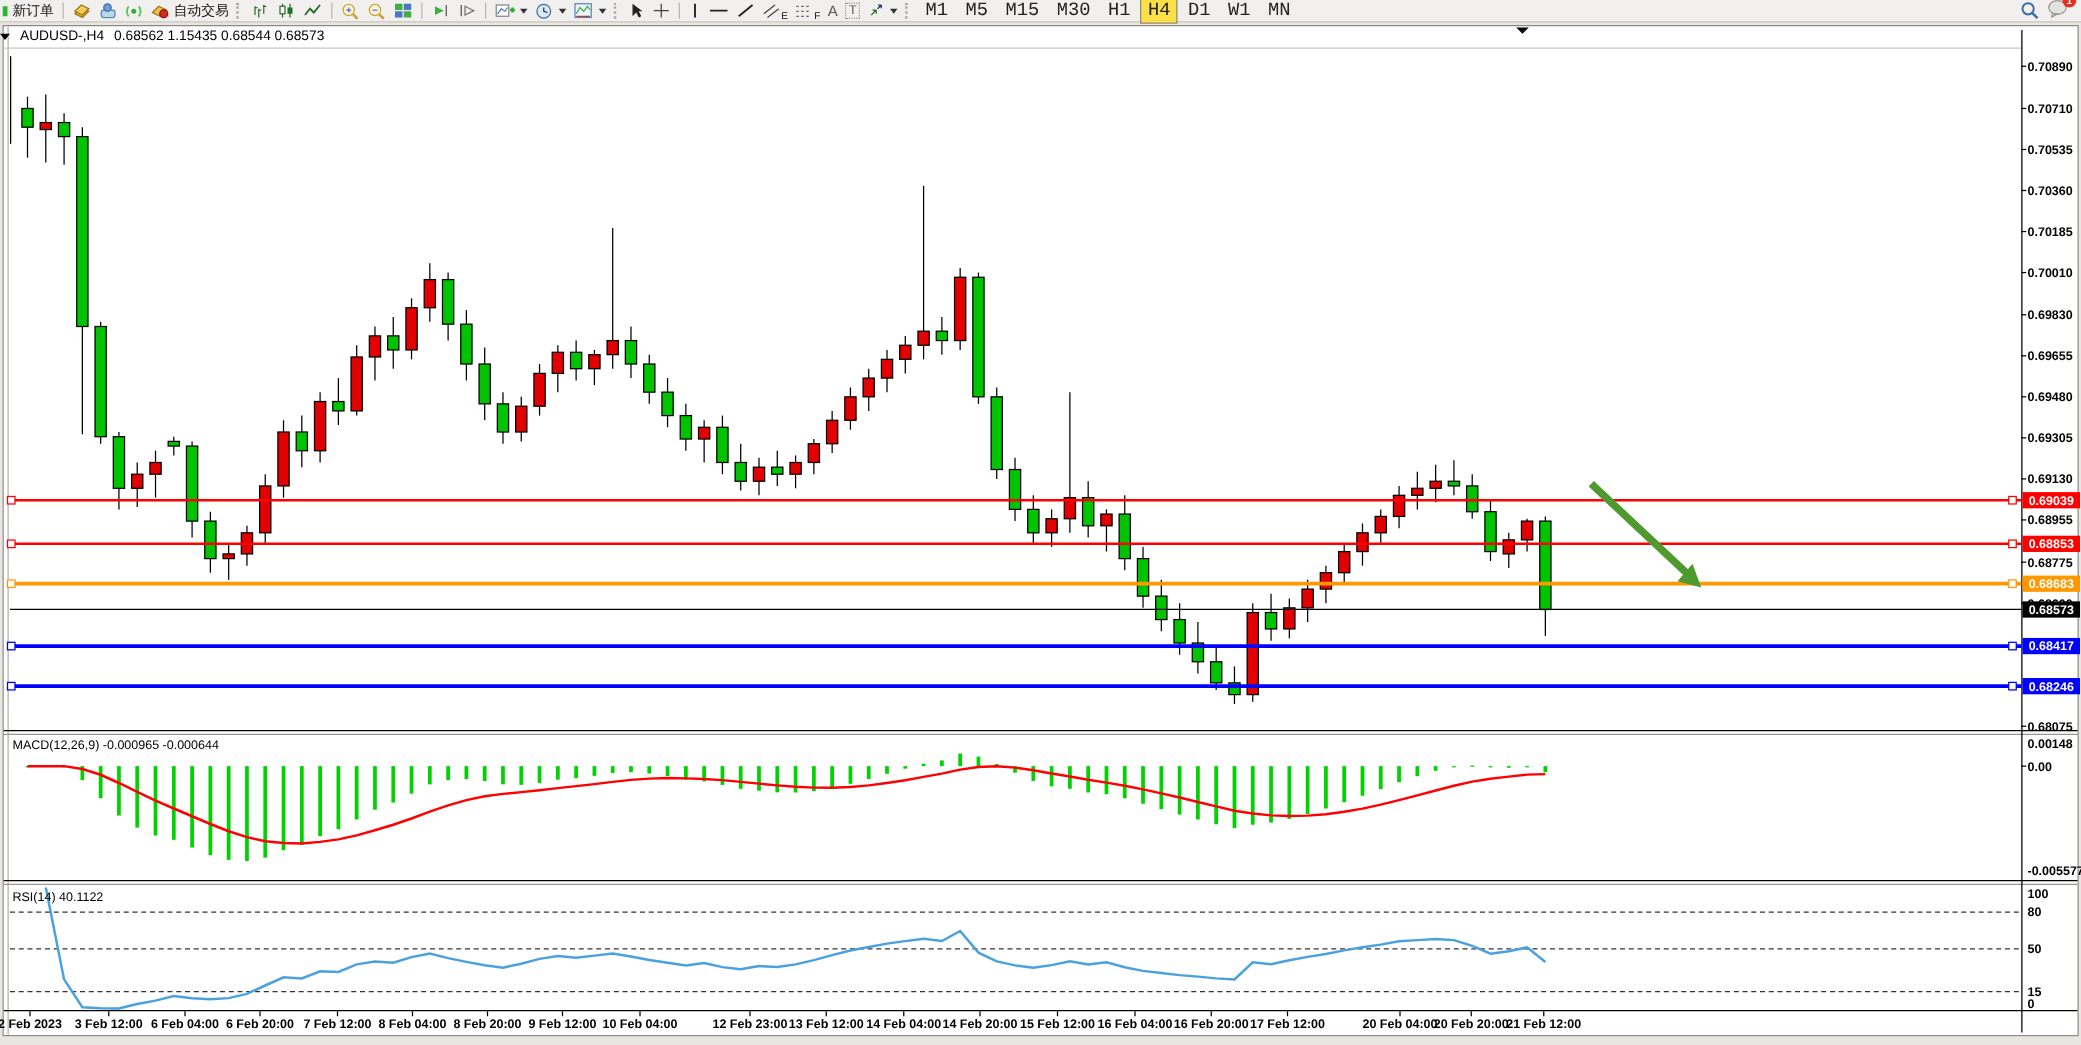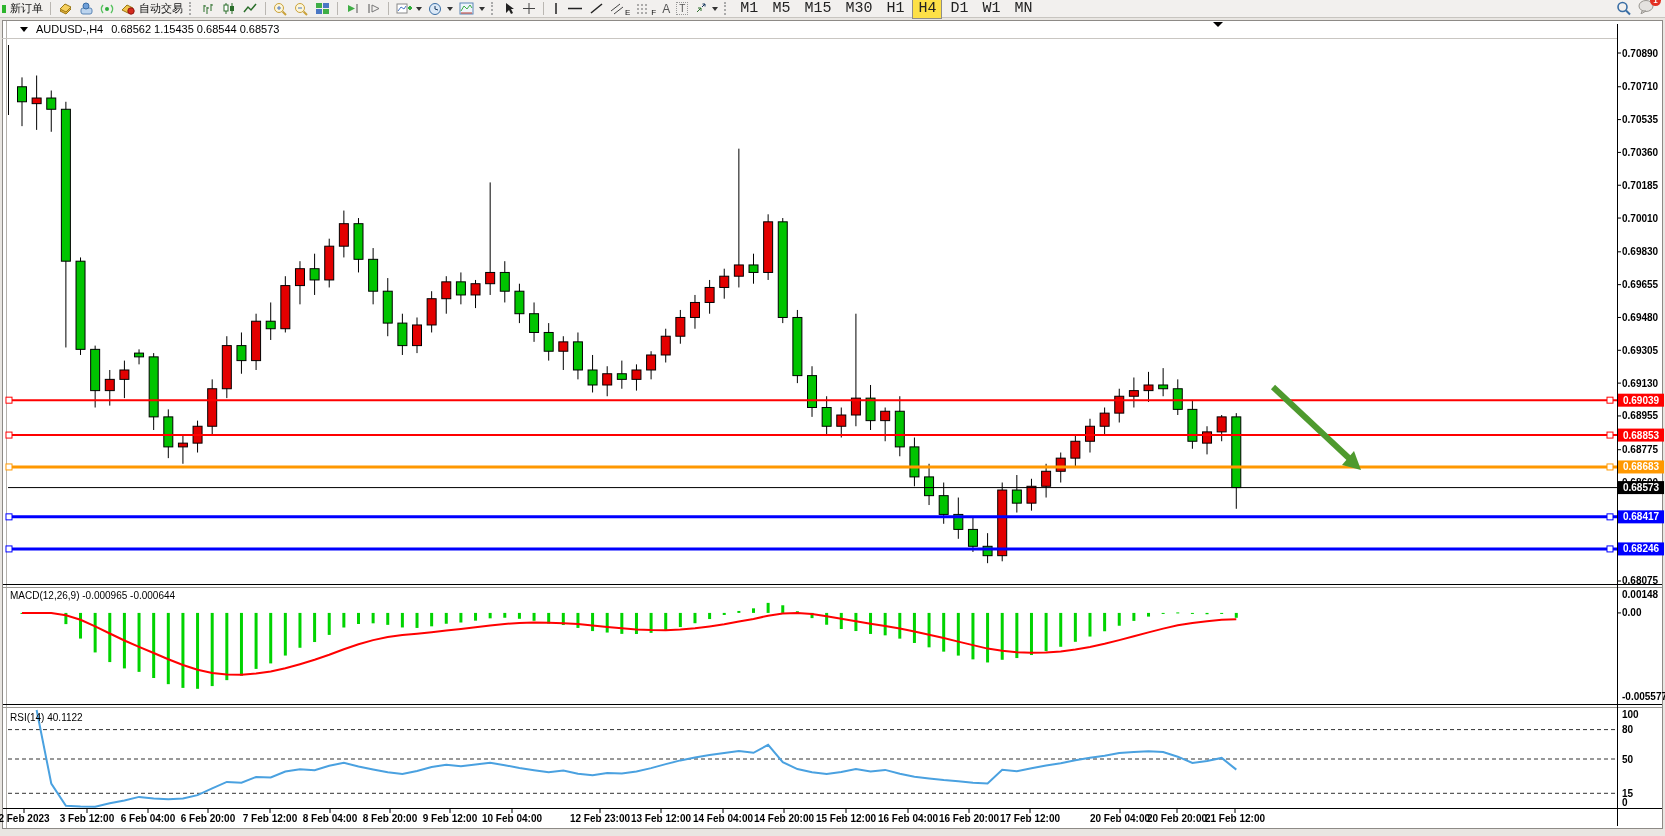--- a/index.html
+++ b/index.html
@@ -14,21 +14,21 @@
   .tf{font-size:15px;color:#222;padding:1px 5px;margin:0 1px;border:1px solid transparent;font-family:Liberation Mono, monospace;}
   .tf.active{background:#fde047;border:1px solid #8f8d89;}
   .right-tools{margin-left:auto;display:flex;align-items:center;gap:6px;padding-right:8px;}
   .badge{position:absolute;top:-4px;right:-6px;background:#e33022;color:#fff;font-size:8px;font-weight:bold;
     border-radius:50%;width:11px;height:11px;line-height:11px;text-align:center;}
   .chaticon{position:relative;}
   
   .chart-window{position:absolute;left:2px;top:20px;width:1661px;height:809px;background:#ffffff;
     border:1px solid #8d8a86;box-sizing:border-box;}
   .inner-edge{position:absolute;left:6px;top:21px;width:1px;height:807px;background:#b5b2ad;}
-  .chart-title-row{position:absolute;left:20px;top:23px;display:flex;align-items:center;gap:8px;
+  .chart-title-row{position:absolute;left:0;top:23px;display:flex;align-items:center;gap:8px;
     font-size:11px;color:#000;z-index:6;justify-content:flex-end;}
   .title-caret{width:0;height:0;border-left:4px solid transparent;border-right:4px solid transparent;border-top:5px solid #000;}
   svg.overlay{position:absolute;left:0;top:0;z-index:5;pointer-events:none;}
   text{font-family:"Liberation Sans",sans-serif;}
 </style>
 </head>
 <body>
 
 <div id="app">
 

